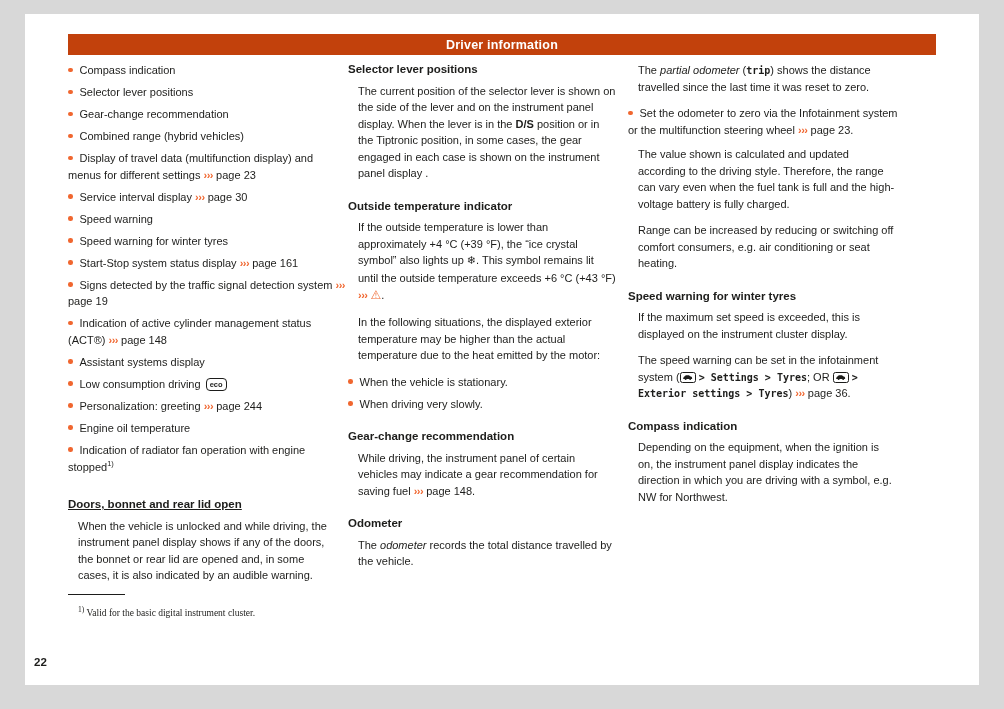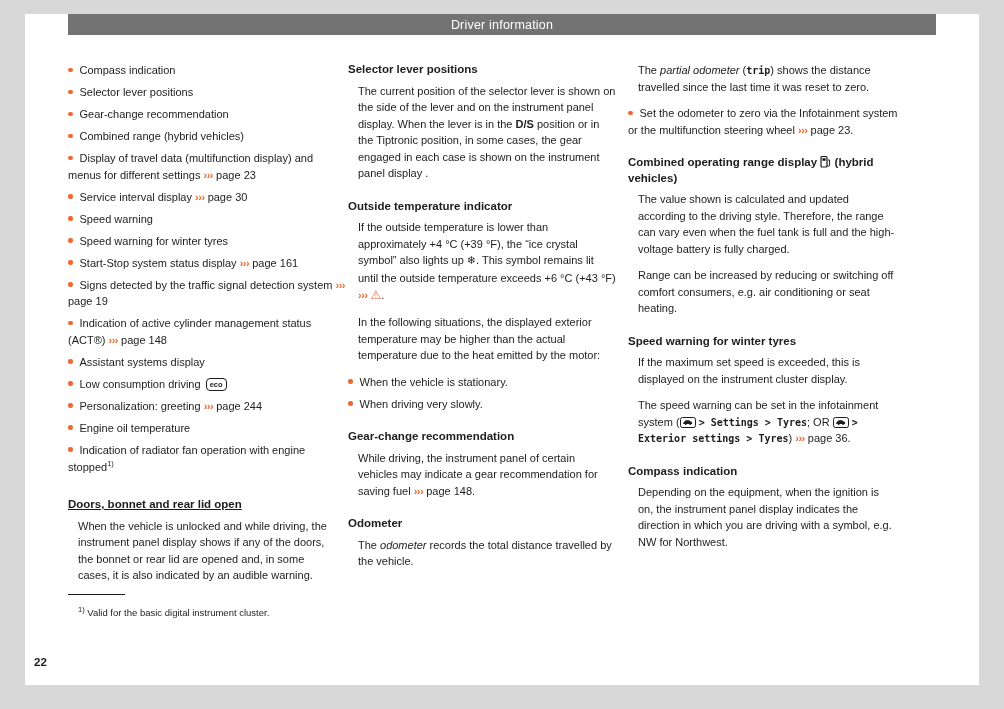--- a/index.html
+++ b/index.html
@@ -11,23 +11,23 @@
     color: #1D1D1B;
     position: relative;
     overflow: hidden;
   }
   .sheet {
     position: absolute; left: 25px; top: 14px;
     width: 954px; height: 671px;
     background: #FFFFFF;
   }
   .header-bar {
-    position: absolute; left: 43px; right: 43px; top: 0; height: 21px;
-    background: #737373; color: #FFFFFF;
-    font-weight: normal; font-size: 12.5px; letter-spacing: .2px;
+    position: absolute; left: 43px; right: 43px; top: 20px; height: 21px;
+    background: #c2410c; color: #FFFFFF;
+    font-weight: bold; font-size: 12.5px; letter-spacing: .2px;
     display: flex; align-items: center; justify-content: center;
   }
   .columns {
     position: absolute; left: 43px; top: 48px; width: 868px;
     display: flex; gap: 2px;
   }
   .col { width: 278px; font-size: 11px; line-height: 1.5; }
   .col > :first-child { margin-top: 0; }
   h3 { font-size: 11.5px; line-height: 1.35; margin: 17px 0 5px; font-weight: bold; }
   h3.after-list { margin-top: 22px; text-decoration: underline; }
@@ -44,21 +44,21 @@
   .code { font-family: "DejaVu Sans Mono", monospace; font-weight: bold; font-size: 10px; }
   .bold { font-weight: bold; }
   .em { font-style: italic; }
   sup.fm { font-size: 7.5px; }
   .eco-badge {
     display: inline-block; border: 1px solid #1D1D1B; border-radius: 4px;
     font-size: 7.5px; font-weight: bold; line-height: 9px;
     padding: 1px 3px 1px; vertical-align: 1px; margin-left: 2px;
   }
   .fn-rule { width: 57px; border-top: 1px solid #1D1D1B; margin: 10px 0 10px; }
-  .footnote { font-size: 9.5px; line-height: 1.4; }
+  .footnote { font-size: 9.5px; line-height: 1.4; font-family: Liberation Serif, serif; }
   .page-number { position: absolute; left: 9px; top: 642px; font-weight: bold; font-size: 11.5px; }
   svg.inline-icon { vertical-align: -2px; }
 </style>
 </head>
 <body>
 
 <div class="sheet">
 
   <div class="header-bar">
     <span>Driver information</span>
@@ -118,27 +118,20 @@
       <h3>Odometer</h3>
       <p><span>The </span><span class="em">odometer</span><span> records the total distance travelled by the vehicle.</span></p>
     </div>
 
     <div class="col">
       <p><span>The </span><span class="em">partial odometer</span><span> (</span><span class="code">trip</span><span>) shows the distance travelled since the last time it was reset to zero.</span></p>
       <ul class="blist">
         <li><span class="dot"></span><span>Set the odometer to zero via the Infotainment system or the multifunction steering wheel </span><span class="arr">›››</span> <span>page 23</span><span>.</span></li>
       </ul>
 
-      <h3><span>Combined operating range display</span>
-        <svg class="inline-icon" width="11" height="13" viewBox="0 0 11 13">
-            <rect x="1" y="1.5" width="6" height="10.5" rx="1" fill="none" stroke="#1D1D1B" stroke-width="1.2"></rect>
-            <rect x="2.4" y="3.2" width="3.2" height="2.6" fill="#1D1D1B"></rect>
-            <path d="M8 5 h1.6 v5.2 a1.1 1.1 0 0 1 -2.2 0" fill="none" stroke="#1D1D1B" stroke-width="1"></path>
-          </svg>
-        <span>(hybrid vehicles)</span></h3>
       <p>The value shown is calculated and updated according to the driving style. Therefore, the range can vary even when the fuel tank is full and the high-voltage battery is fully charged.</p>
       <p>Range can be increased by reducing or switching off comfort consumers, e.g. air conditioning or seat heating.</p>
 
       <h3>Speed warning for winter tyres</h3>
       <p>If the maximum set speed is exceeded, this is displayed on the instrument cluster display.</p>
       <p><span>The speed warning can be set in the infotainment system (</span><svg class="inline-icon" width="16" height="11" viewBox="0 0 16 11">
             <rect x="0.5" y="0.5" width="15" height="10" rx="2" fill="#FFFFFF" stroke="#1D1D1B"></rect>
             <path d="M3.2 6.4c.2-.9.9-2 1.6-2.2l1-1h3.2l1.1 1.1c1 .2 2 .8 2 1.6v1.1h-1a.95.95 0 0 1-1.9 0H6.6a.95.95 0 0 1-1.9 0H3.2z" fill="#1D1D1B"></path>
           </svg> <span class="code">&gt; Settings &gt; Tyres</span><span>; OR </span><svg class="inline-icon" width="16" height="11" viewBox="0 0 16 11">
             <rect x="0.5" y="0.5" width="15" height="10" rx="2" fill="#FFFFFF" stroke="#1D1D1B"></rect>

